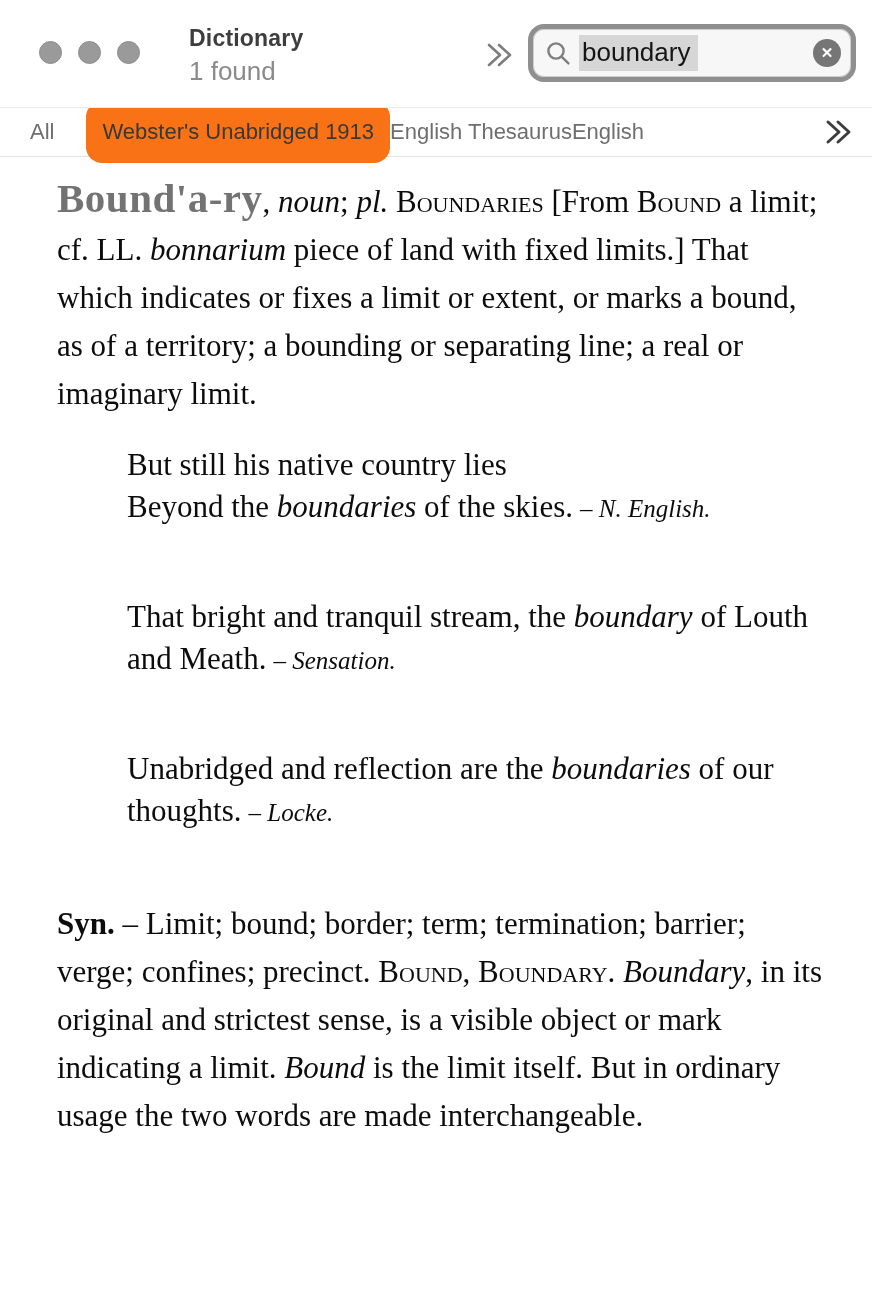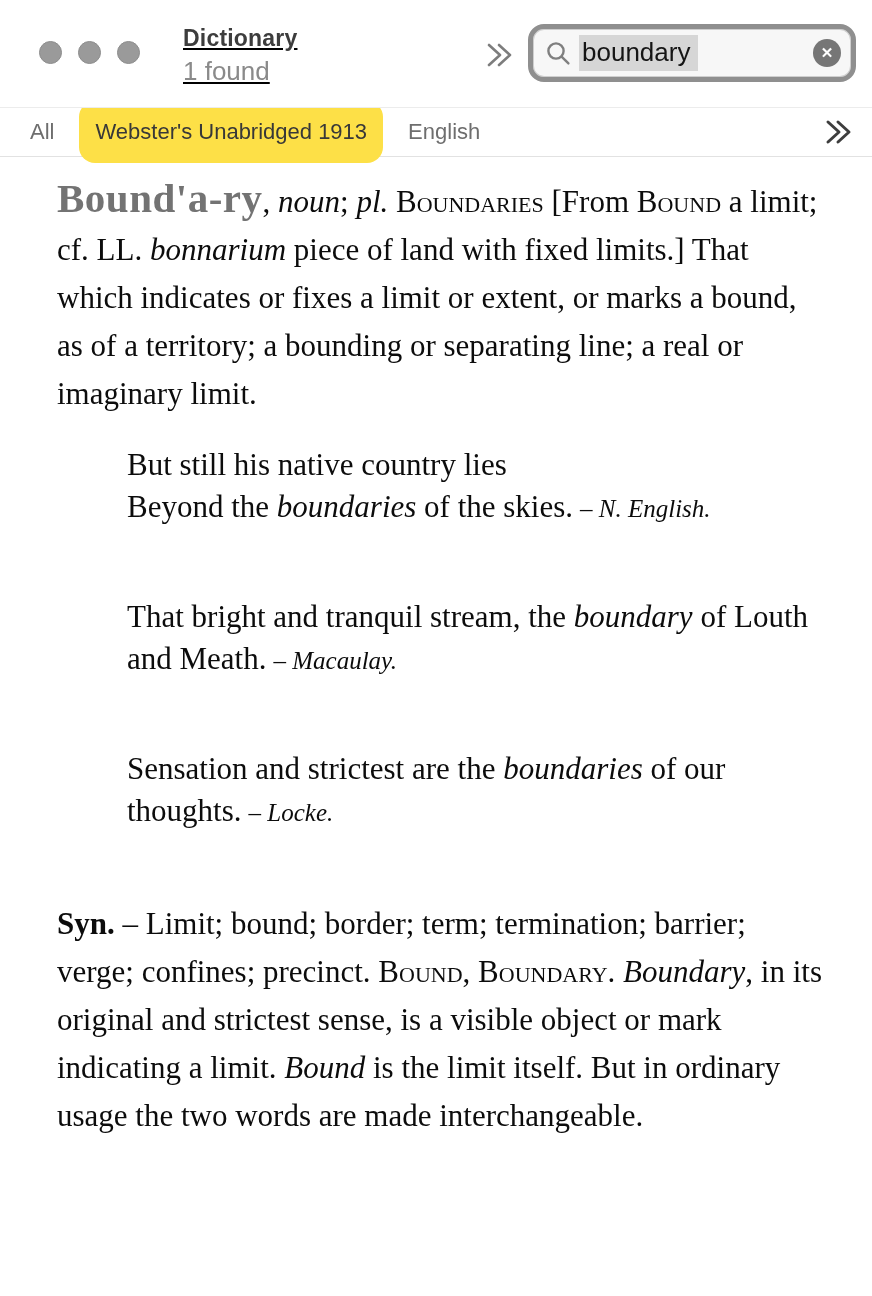--- a/index.html
+++ b/index.html
@@ -2,37 +2,37 @@
 <html><head>
 <meta charset="utf-8">
 <style>
   html,body{margin:0;padding:0;background:#fff;}
   .window{position:relative;width:872px;height:1296px;background:#fff;overflow:hidden;font-family:"Liberation Sans",sans-serif;}
 
   
   .toolbar{position:relative;height:107px;background:#fff;border-bottom:1px solid #ececec;}
   .traffic-lights{position:absolute;left:39px;top:41px;display:flex;gap:16px;}
   .dot{width:23px;height:23px;border-radius:50%;background:#9a9a9a;border:1px solid #8d8d8d;box-sizing:border-box;}
-  .title-block{position:absolute;left:183px;top:25px;text-decoration:underline;}
+  .title-block{position:absolute;left:189px;top:25px;}
   .win-title{font-size:23px;font-weight:bold;color:#3d3d3d;letter-spacing:.2px;}
   .win-subtitle{font-size:26px;color:#8a8a8a;margin-top:4px;}
   .toolbar-chevron{position:absolute;left:484px;top:38px;width:32px;height:32px;}
   .search{position:absolute;left:528px;top:24px;width:328px;height:58px;box-sizing:border-box;
           border:5px solid #8f8f8f;border-radius:16px;background:#f7f7f7;
           box-shadow:inset 0 0 0 1px #cfcfcf;display:flex;align-items:center;padding:0 10px 0 12px;}
   .search .mag{flex:0 0 auto;margin-right:7px;display:flex;}
   .search-text{font-size:26px;color:#151515;background:#d6d6d6;padding:2px 8px 3px 3px;white-space:nowrap;}
   .clear-btn{margin-left:auto;width:28px;height:28px;border-radius:50%;background:#767676;color:#fff;
              display:flex;align-items:center;justify-content:center;font-size:15px;font-weight:bold;cursor:default;}
 
   
   .tabbar{height:48px;display:flex;align-items:center;padding:0 16px 0 30px;border-bottom:1px solid #e2e2e2;
-          font-size:22px;color:#6e6e6e;gap:25px;background:#fff;}
+          font-size:22px;color:#6e6e6e;background:#fff;}
   .tab{white-space:nowrap;}
-  .tab.selected{background:#fde047;border-radius:16px;padding:18px 16px;color:#383838;}
+  .tab.selected{background:#f97316;border-radius:16px;padding:18px 16px;color:#383838;margin-left:32px;}
   .tab-chevron{margin-left:auto;display:flex;}
 
   
   .content{padding:21px 42px 0 57px;font-family:"Liberation Serif","DejaVu Serif",serif;
            font-size:31px;color:#0c0c0c;}
   .entry-head{margin:0 0 26px 0;line-height:48px;}
   .headword{font-size:41px;font-weight:bold;color:#737373;line-height:1;letter-spacing:.5px;}
   .i{font-style:italic;}
   .b{font-weight:bold;}
   .sc{font-variant:small-caps;}
@@ -68,34 +68,35 @@
           </svg>
       </span>
       <span class="search-text">boundary</span>
       <span class="clear-btn">✕</span>
     </div>
   </header>
 
   <nav class="tabbar">
     <span class="tab">All</span>
     <span class="tab selected">Webster's Unabridged 1913</span>
+    <span class="tab">English Thesaurus</span>
     <span class="tab">English</span>
     <span class="tab-chevron">
       <svg width="34" height="30" viewBox="0 0 34 30">
           <path d="M6 5 L17 15 L6 25 M16 5 L27 15 L16 25" stroke="#3e3e3e" stroke-width="3" fill="none" stroke-linecap="round" stroke-linejoin="round"></path>
         </svg>
     </span>
   </nav>
 
   <main class="content">
 
     <p class="entry-head"><span class="headword">Bound'a-ry</span><span>, </span><span class="i">noun</span><span>; </span><span class="i">pl.</span><span> </span><span class="sc">Boundaries</span><span> [From </span><span class="sc">Bound</span><span> a limit; cf. LL. </span><span class="i">bonnarium</span><span> piece of land with fixed limits.] That which indicates or fixes a limit or extent, or marks a bound, as of a territory; a bounding or separating line; a real or imaginary limit.</span></p>
 
     <blockquote class="quote"><span>But still his native country lies</span><br><span>Beyond the </span><span class="i">boundaries</span><span> of the skies.</span><span class="attr">– N. English.</span></blockquote>
 
-    <blockquote class="quote"><span>That bright and tranquil stream, the </span><span class="i">boundary</span><span> of Louth and Meath.</span><span class="attr">– Macaulay.</span></blockquote>
+    <blockquote class="quote"><span>That bright and tranquil stream, the </span><span class="i">boundary</span><span> of Louth and Meath.</span><span class="attr">– Sensation.</span></blockquote>
 
-    <blockquote class="quote"><span>Sensation and strictest are the </span><span class="i">boundaries</span><span> of our thoughts.</span><span class="attr">– Locke.</span></blockquote>
+    <blockquote class="quote"><span>Unabridged and reflection are the </span><span class="i">boundaries</span><span> of our thoughts.</span><span class="attr">– Locke.</span></blockquote>
 
     <p class="syn"><span class="b">Syn.</span><span> – Limit; bound; border; term; termination; barrier; verge; confines; precinct. </span><span class="sc">Bound</span><span>, </span><span class="sc">Boundary</span><span>. </span><span class="i">Boundary</span><span>, in its original and strictest sense, is a visible object or mark indicating a limit. </span><span class="i">Bound</span><span> is the limit itself. But in ordinary usage the two words are made interchangeable.</span></p>
 
   </main>
 </div>
 
 </body></html>

